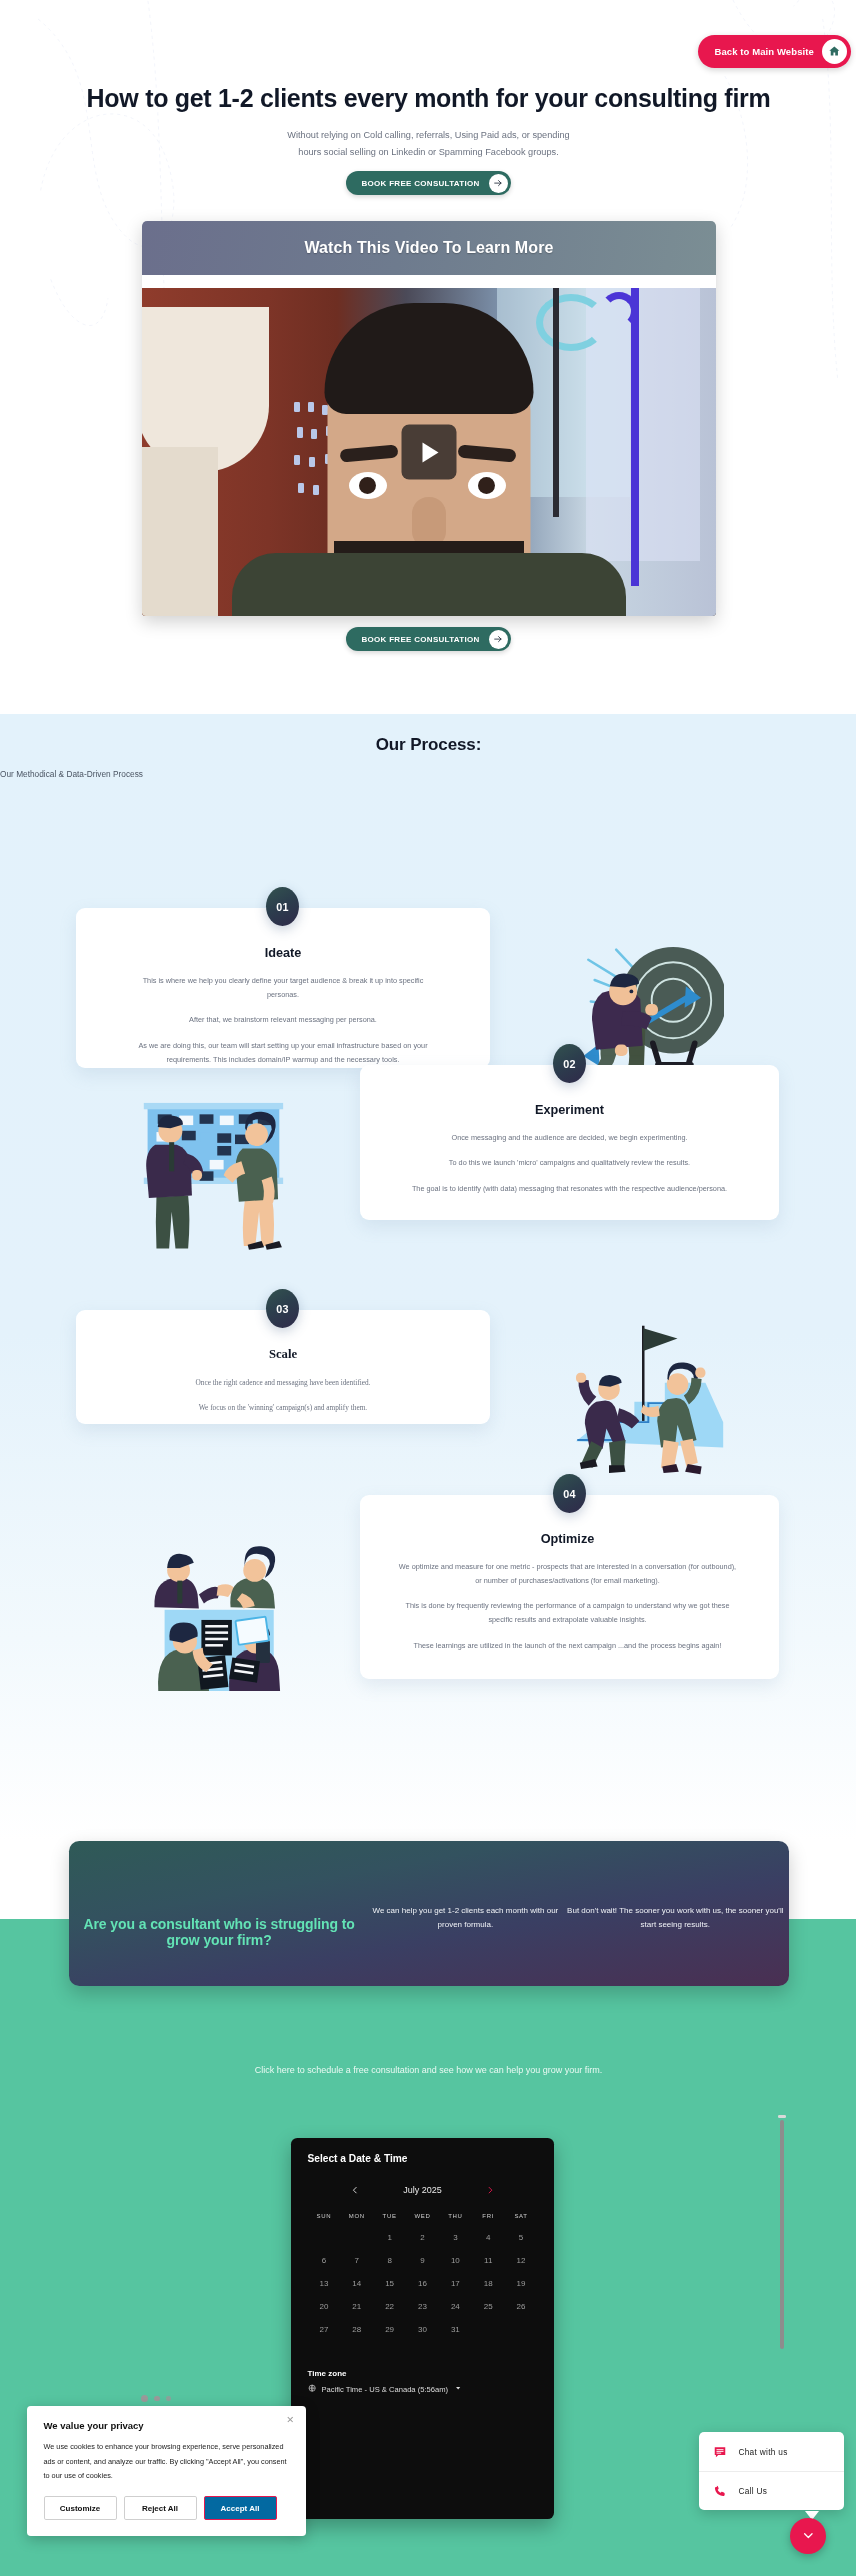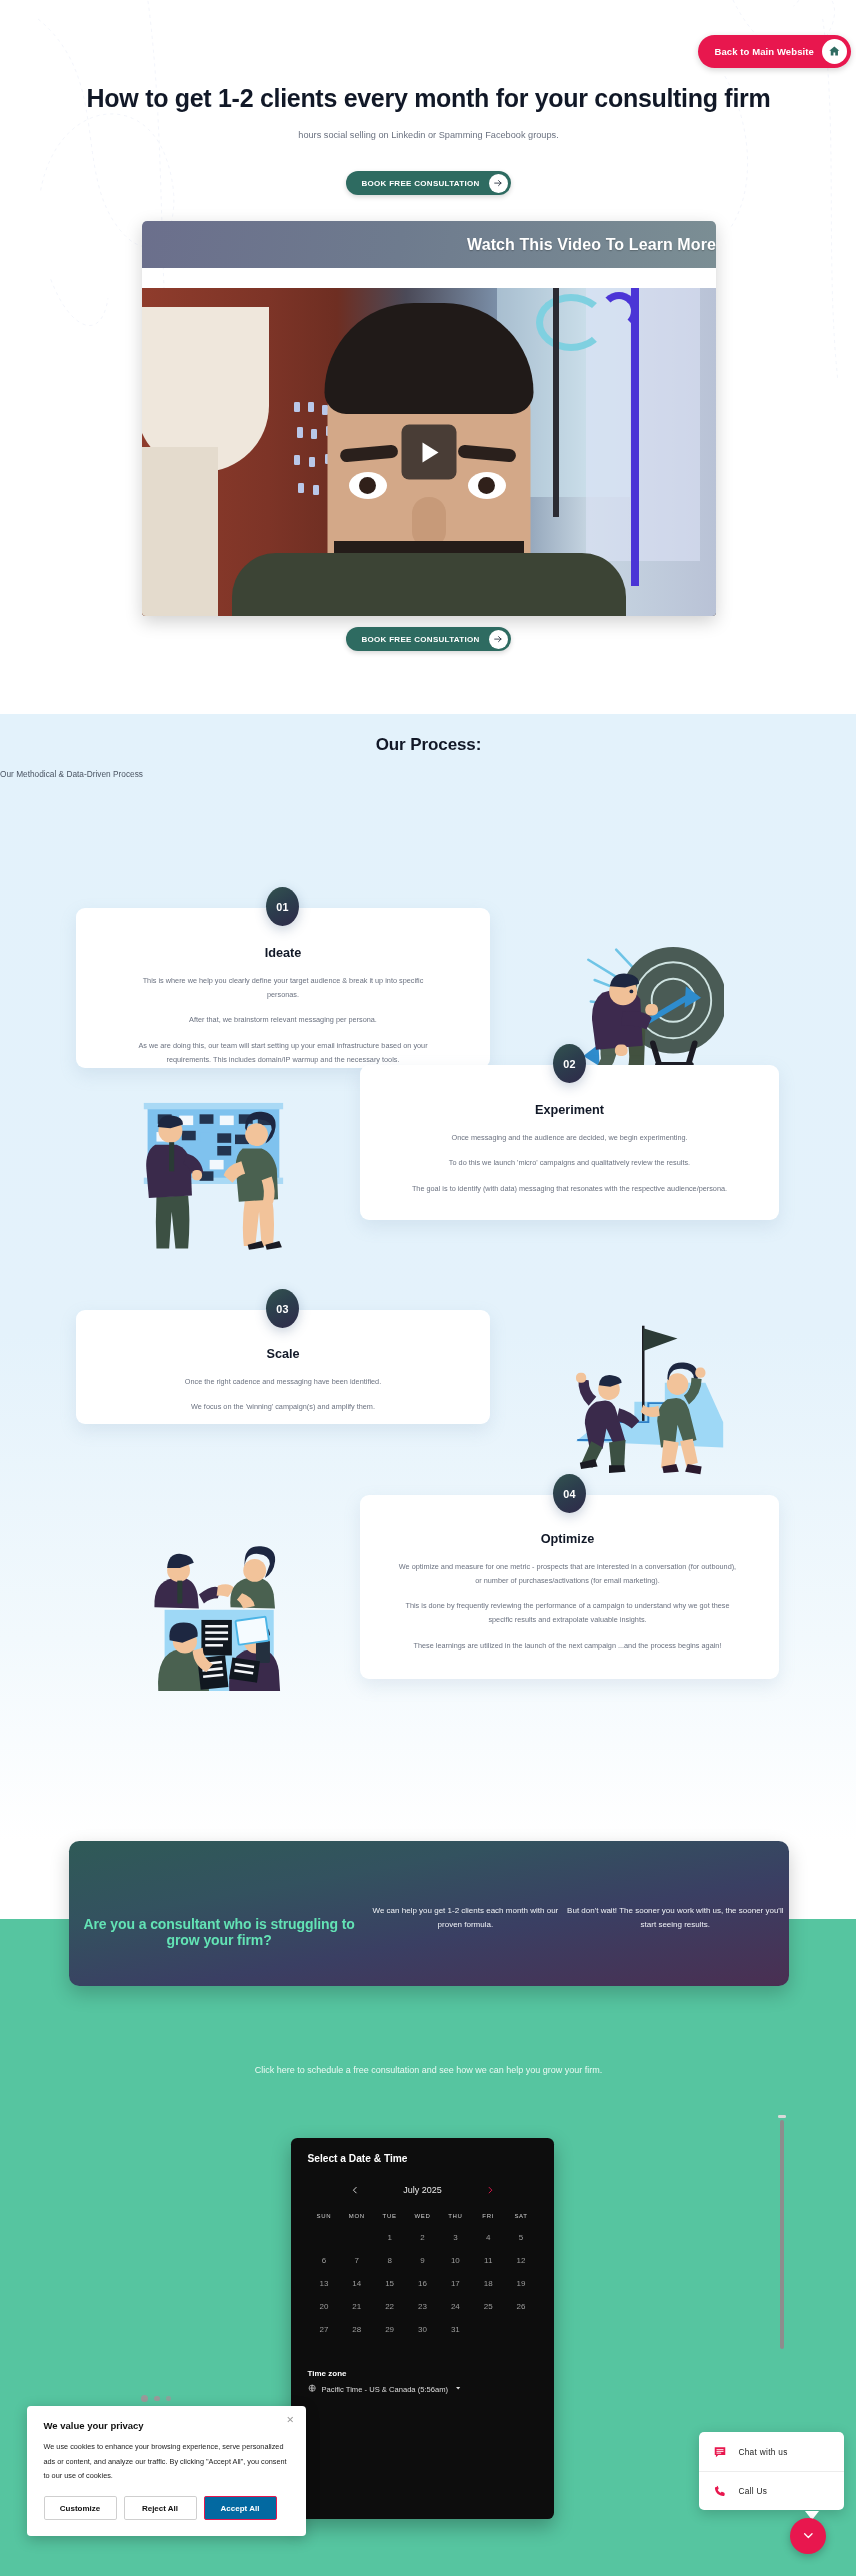--- a/index.html
+++ b/index.html
@@ -77,23 +77,23 @@
 
   
   .video-card{
     position:absolute;top:221px;left:142px;
     width:574px;height:395px;
     border-radius:5.1px 5.1px 3.8px 3.8px;
     overflow:hidden;
     box-shadow:0 5.1px 16.5px rgba(0,0,0,.18);
   }
   .video-header{
-    position:absolute;top:0;left:0;width:100%;height:47px;
+    position:absolute;top:0;left:0;width:100%;height:54px;
     background:linear-gradient(100deg,#6b6f8c 0%,#6e7b8e 45%,#7b8e94 100%);
-    display:flex;align-items:center;justify-content:flex-end;
+    display:flex;align-items:center;justify-content:center;
   }
   .video-header-title{
     color:#fff;font-size:16px;font-weight:600;letter-spacing:0.1px;
     text-shadow:0 0.6px 1.3px rgba(0,0,0,.25);
   }
   .video-body{
     position:absolute;top:67px;left:0;width:100%;height:328px;
     background:#40342f;
     overflow:hidden;
   }
@@ -323,20 +323,21 @@
     <span class="back-btn-ico">
       <svg viewBox="0 0 24 24" fill="#2E6B61">
           <path d="M12 3 2.5 11h2.7v9h5.1v-5.6h3.4V20h5.1v-9h2.7z"></path>
         </svg>
     </span>
   </div>
 
   <h1 class="hero-title">How to get 1-2 clients every month for your consulting firm</h1>
 
   <div class="hero-sub">
+    <div>Without relying on Cold calling, referrals, Using Paid ads, or spending</div>
     <div>hours social selling on Linkedin or Spamming Facebook groups.</div>
   </div>
 
   <div class="cta-wrap-1">
     <div class="cta-btn">
       <span class="cta-label">BOOK FREE CONSULTATION</span>
       <span class="cta-ico">
         <svg viewBox="0 0 24 24" fill="none" stroke="#1f2937" stroke-width="2" stroke-linecap="round" stroke-linejoin="round">
             <line x1="4" y1="12" x2="19" y2="12"></line>
             <polyline points="13,6 19,12 13,18"></polyline>
@@ -489,21 +490,21 @@
       <path d="M198 86 q2 -20 22 -18 q18 2 18 16 l-10 22 q14 -8 16 -26 q2 -22 -22 -24 q-26 -2 -26 26 z" fill="#1d2741"></path>
       <path d="M190 134 q-22 6 -28 22 l14 12 q10 -12 20 -14 z" fill="#f2c39a"></path>
       <path d="M238 158 q8 24 2 42 l-16 -2 q4 -18 -2 -34 z" fill="#f2c39a"></path>
       <path d="M200 266 l22 -6 4 10 -24 4 z" fill="#1b1b23"></path>
       <path d="M228 266 l22 -6 4 10 -24 4 z" fill="#1b1b23"></path>
     </svg>
   </div>
 
   <div class="step">
     <div class="step-badge" style="left:266px;top:575px;">03</div>
-    <div class="step-card" style="left:76px;top:596px;width:414px;height:114px;padding:37px 50px 0 50px;">
+    <div class="step-card" style="left:76px;top:596px;width:414px;height:114px;padding:37px 50px 0 50px;font-family:Liberation Serif, serif;">
       <div class="step-h">Scale</div>
       <div style="margin-top:14px;">
         <p class="step-p">Once the right cadence and messaging have been identified.</p>
         <p class="step-p">We focus on the 'winning' campaign(s) and amplify them.</p>
       </div>
     </div>
     <svg class="illus" style="left:543px;top:609px;width:184px;height:159px;" viewBox="0 0 290 250">
       <path d="M52 186 l40 -32 h52 l0 -30 h48 l0 -30 h64 l28 62 v40 z" fill="#9ed8f6"></path>
       <path d="M54 184 h60 l0 -28 h52 l0 -30 h54" fill="none" stroke="#2e7fc6" stroke-width="3"></path>
       <path d="M158 4 v150" stroke="#1d1d24" stroke-width="4"></path>

